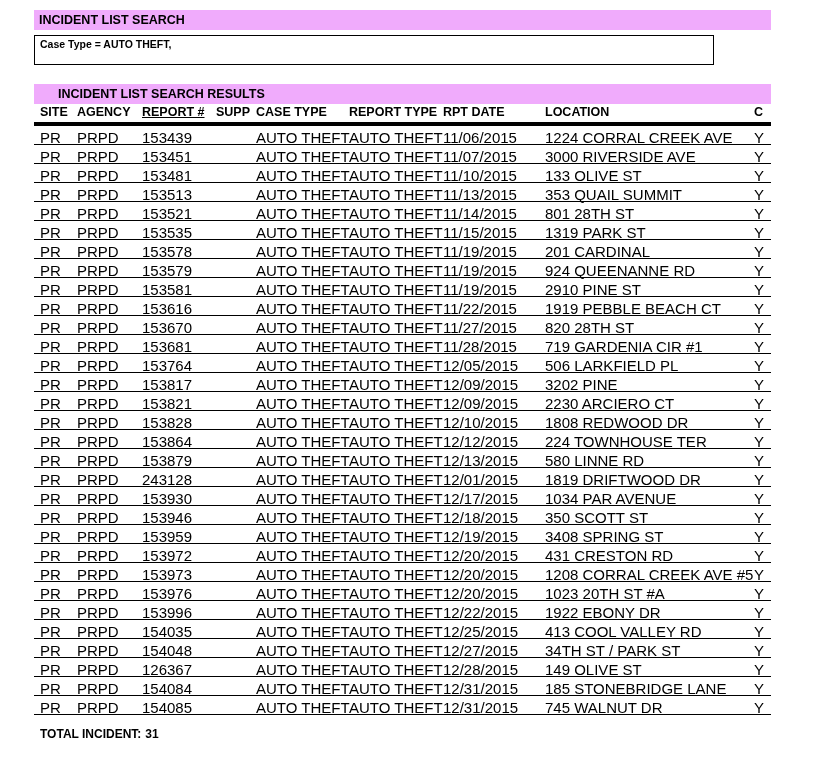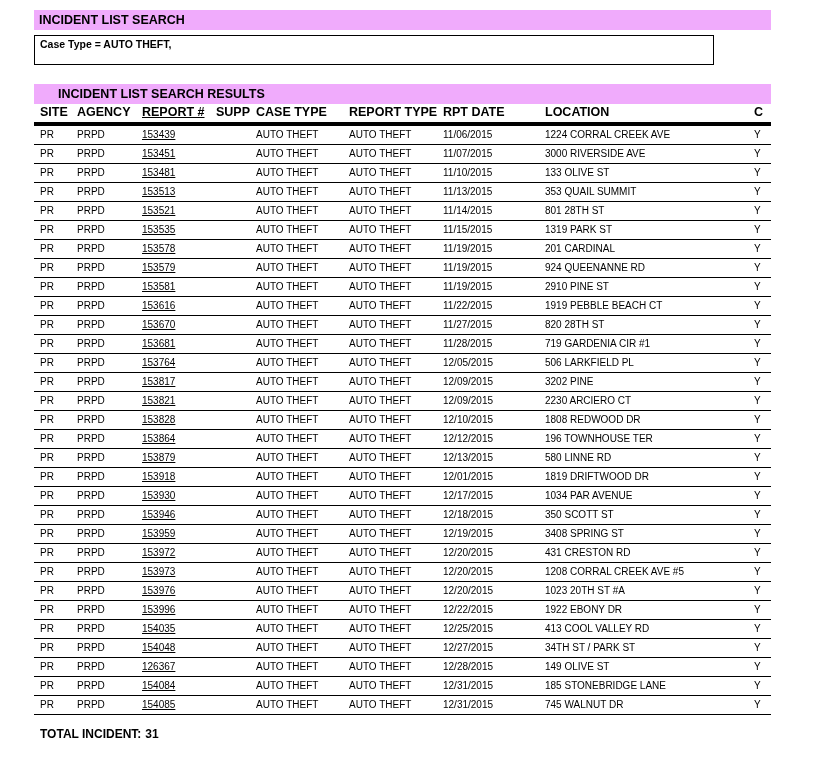--- a/index.html
+++ b/index.html
@@ -20,21 +20,21 @@
     font-size: 10.5px; font-weight: bold; padding: 2px 8px 0 5px; line-height: 12px;
   }
   .header-row {
     position: absolute; left: 34px; top: 103px; width: 737px; height: 19px;
     border-bottom: 4px solid #000; font-weight: bold; font-size: 12.5px; text-align: right;
   }
   .header-row span, .row span { position: absolute; top: 2px; white-space: nowrap; }
   .rows { position: absolute; left: 34px; top: 126px; width: 737px; }
   .row {
     position: relative; height: 18px; border-bottom: 1px solid #000;
-    font-size: 10px;
+    font-size: 15px;
   }
   .row span { top: 3px; }
   .c-site { left: 6px; }
   .c-agency { left: 43px; }
   .c-report { left: 108px; text-decoration: underline; }
   .c-supp { left: 182px; }
   .c-case { left: 222px; }
   .c-rtype { left: 315px; }
   .c-date { left: 409px; }
   .c-loc { left: 483px; margin-left: 28px; }
@@ -244,38 +244,38 @@
       <span class="c-c">Y</span>
     </div>
     <div class="row">
       <span class="c-site">PR</span>
       <span class="c-agency">PRPD</span>
       <span class="c-report">153864</span>
       <span class="c-supp"></span>
       <span class="c-case">AUTO THEFT</span>
       <span class="c-rtype">AUTO THEFT</span>
       <span class="c-date">12/12/2015</span>
-      <span class="c-loc">196 TOWNHOUSE TER</span>
+      <span class="c-loc">224 TOWNHOUSE TER</span>
       <span class="c-c">Y</span>
     </div>
     <div class="row">
       <span class="c-site">PR</span>
       <span class="c-agency">PRPD</span>
       <span class="c-report">153879</span>
       <span class="c-supp"></span>
       <span class="c-case">AUTO THEFT</span>
       <span class="c-rtype">AUTO THEFT</span>
       <span class="c-date">12/13/2015</span>
       <span class="c-loc">580 LINNE RD</span>
       <span class="c-c">Y</span>
     </div>
     <div class="row">
       <span class="c-site">PR</span>
       <span class="c-agency">PRPD</span>
-      <span class="c-report">153918</span>
+      <span class="c-report">243128</span>
       <span class="c-supp"></span>
       <span class="c-case">AUTO THEFT</span>
       <span class="c-rtype">AUTO THEFT</span>
       <span class="c-date">12/01/2015</span>
       <span class="c-loc">1819 DRIFTWOOD DR</span>
       <span class="c-c">Y</span>
     </div>
     <div class="row">
       <span class="c-site">PR</span>
       <span class="c-agency">PRPD</span>

